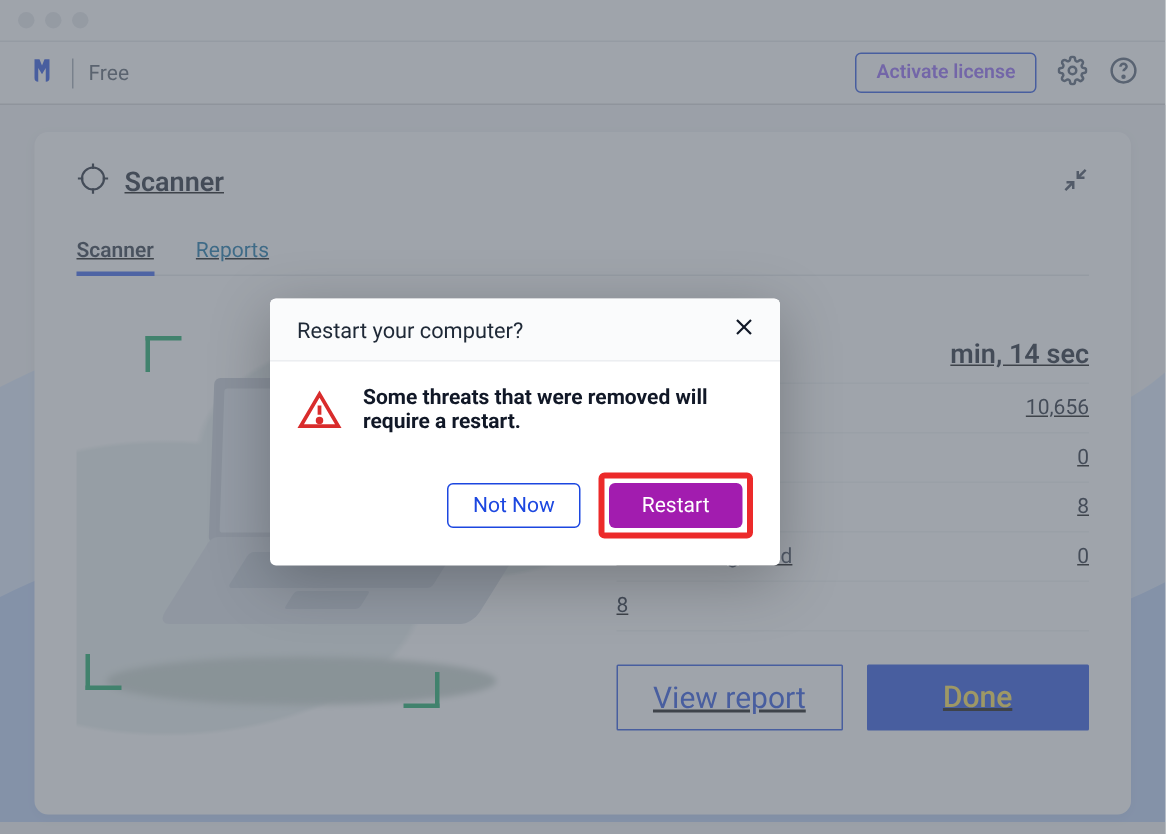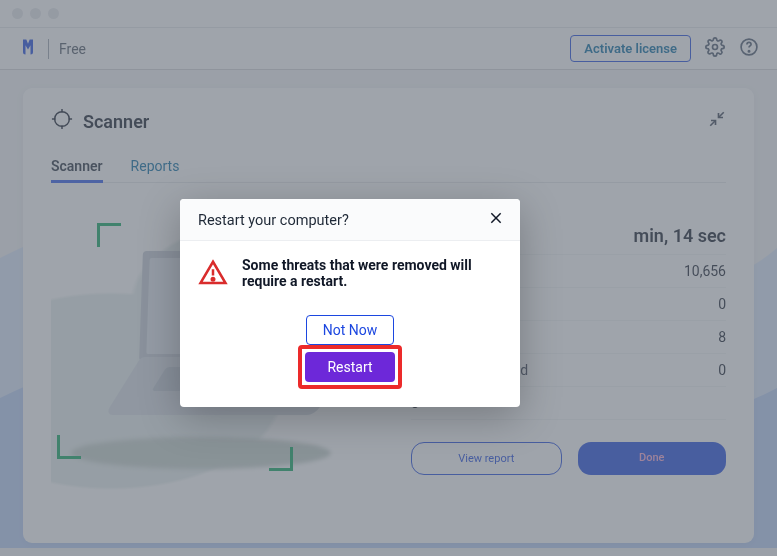--- a/index.html
+++ b/index.html
@@ -7,24 +7,24 @@
     
     .window-chrome { height: 28px; background: #fff; border-bottom: 1px solid #e5e7eb; display: flex; align-items: center; padding-left: 12px; gap: 7px; }
     .chrome-dot { width: 11px; height: 11px; border-radius: 50%; background: #e5e7eb; }
     
     .top-bar { height: 42px; background: #fff; border-bottom: 1px solid #d4d4d8; display: flex; align-items: center; padding: 0 18px; justify-content: space-between; }
     .brand { display: flex; align-items: center; gap: 10px; text-align: center; }
     .logo-m { color: #1C47E0; }
     .brand-sep { width: 1px; height: 20px; background: #9ca3af; }
     .brand-text { color: #4b5563; font-size: 14px; }
     .top-right { display: flex; align-items: center; gap: 14px; }
-    .activate-btn { border: 1.5px solid #1C47E0; color: #0369a1; background: #fff; border-radius: 4px; padding: 5px 13px; font-size: 13px; font-weight: 600; cursor: pointer; }
+    .activate-btn { border: 1.5px solid #1C47E0; color: #8b5cf6; background: #fff; border-radius: 4px; padding: 5px 13px; font-size: 13px; font-weight: 600; cursor: pointer; }
     .top-icon { color: #475569; cursor: pointer; }
     
-    .main-card { position: absolute; left: 23px; top: 88px; width: 731px; height: 455px; background: #fff; border-radius: 9px; box-shadow: 0 2px 8px rgba(0,0,0,0.05); padding: 20px 28px; }
+    .main-card { position: absolute; left: 23px; top: 88px; width: 731px; height: 455px; background: #fff; border-radius: 9px; box-shadow: 0 2px 8px rgba(0,0,0,0.05); padding: 20px 28px; text-decoration: underline; }
     .card-head { display: flex; align-items: center; justify-content: space-between; margin-bottom: 18px; }
     .card-title { display: flex; align-items: center; gap: 10px; font-size: 18px; font-weight: 600; color: #111827; }
     .target-icon { color: #111827; }
     .resize-icon { color: #374151; cursor: pointer; }
     
     .tabs { border-bottom: 1px solid #e5e7eb; display: flex; gap: 28px; }
     .tab { padding: 6px 0 8px; font-size: 14px; color: #0369a1; cursor: pointer; position: relative; }
     .tab.active { font-weight: 600; color: #1f2937; }
     .tab.active::after { content: ""; position: absolute; left: 0; right: 0; bottom: -1px; height: 3px; background: #2b58ec; }
     
@@ -48,38 +48,38 @@
     .corner.ur { left: 260px; top: -6px; border-left: none; border-bottom: none; }
     .corner.ll { left: 6px; top: 224px; border-right: none; border-top: none; }
     .corner.lr { left: 218px; top: 236px; border-left: none; border-top: none; }
     .laptop-shadow { position: absolute; left: 20px; top: 226px; width: 260px; height: 32px; background: #c6d1cb; border-radius: 50%; filter: blur(2px); }
     
     .stats { flex: 1; padding-top: 6px; }
     .stat-row { display: flex; justify-content: space-between; align-items: center; padding: 8px 0; border-bottom: 1px solid #f1f3f5; font-size: 14px; color: #374151; }
     .stat-row:first-child .stat-val { font-size: 18px; font-weight: 600; }
     .stat-val { color: #111827; }
     .btn-row { display: flex; gap: 16px; margin-top: 22px; }
-    .btn { flex: 1; padding: 9px 0; border-radius: 13px; font-size: 11px; text-align: center; cursor: pointer; }
+    .btn { flex: 1; padding: 9px 0; border-radius: 1px; font-size: 20px; text-align: center; cursor: pointer; }
     .btn-outline { border: 1.5px solid #1C47E0; color: #1C47E0; background: #fff; }
-    .btn-primary { border: none; background: #1C47E0; color: #f9a8d4; font-weight: 500; }
+    .btn-primary { border: none; background: #1C47E0; color: #fde047; font-weight: 500; }
     
     .modal-backdrop { position: absolute; inset: 0; background: rgba(100,108,120,0.62); z-index: 20; }
     .modal { position: absolute; left: 180px; top: 199px; width: 340px; background: #fff; border-radius: 4px; box-shadow: 0 10px 40px rgba(0,0,0,0.25); z-index: 30; overflow: hidden; }
     .modal-head { display: flex; justify-content: space-between; align-items: center; padding: 11px 16px 10px 18px; border-bottom: 1px solid #eceef1; background: #fafbfc; }
     .modal-title { font-size: 14.5px; color: #1f2937; }
     .modal-close { cursor: pointer; color: #111827; }
     .modal-body { padding: 16px 18px 18px; }
-    .modal-row { display: flex; gap: 14px; align-items: center; }
+    .modal-row { display: flex; gap: 14px; align-items: flex-end; }
     .warn-icon { flex-shrink: 0; }
     .modal-text-strong { font-size: 14px; font-weight: 700; color: #111827; margin-bottom: 4px; }
     .modal-text { font-size: 14px; color: #374151; }
-    .modal-actions { display: flex; justify-content: flex-end; gap: 0; margin-top: 22px; align-items: center; flex-direction: column; }
+    .modal-actions { display: flex; justify-content: flex-end; gap: 12px; margin-top: 22px; align-items: center; }
     .btn-notnow { border: 1.5px solid #1C47E0; color: #1C47E0; background: #fff; border-radius: 4px; padding: 6px 16px; font-size: 14px; cursor: pointer; }
     .restart-frame { border: 4px solid #ec2a2a; border-radius: 4px; padding: 3px; }
-    .btn-restart { background: #6d28d9; color: #fff; border: none; border-radius: 4px; padding: 7px 22px; font-size: 14px; cursor: pointer; text-align: center; }
+    .btn-restart { background: #a21caf; color: #fff; border: none; border-radius: 4px; padding: 7px 22px; font-size: 14px; cursor: pointer; text-align: center; }
     
     .bg-swoosh { position: absolute; left: 0; top: 138px; width: 777px; height: 410px; z-index: 0; pointer-events: none; }
   </style>
 </head>
 <body>
 
 <div class="window-chrome">
   <div class="chrome-dot"></div>
   <div class="chrome-dot"></div>
   <div class="chrome-dot"></div>

